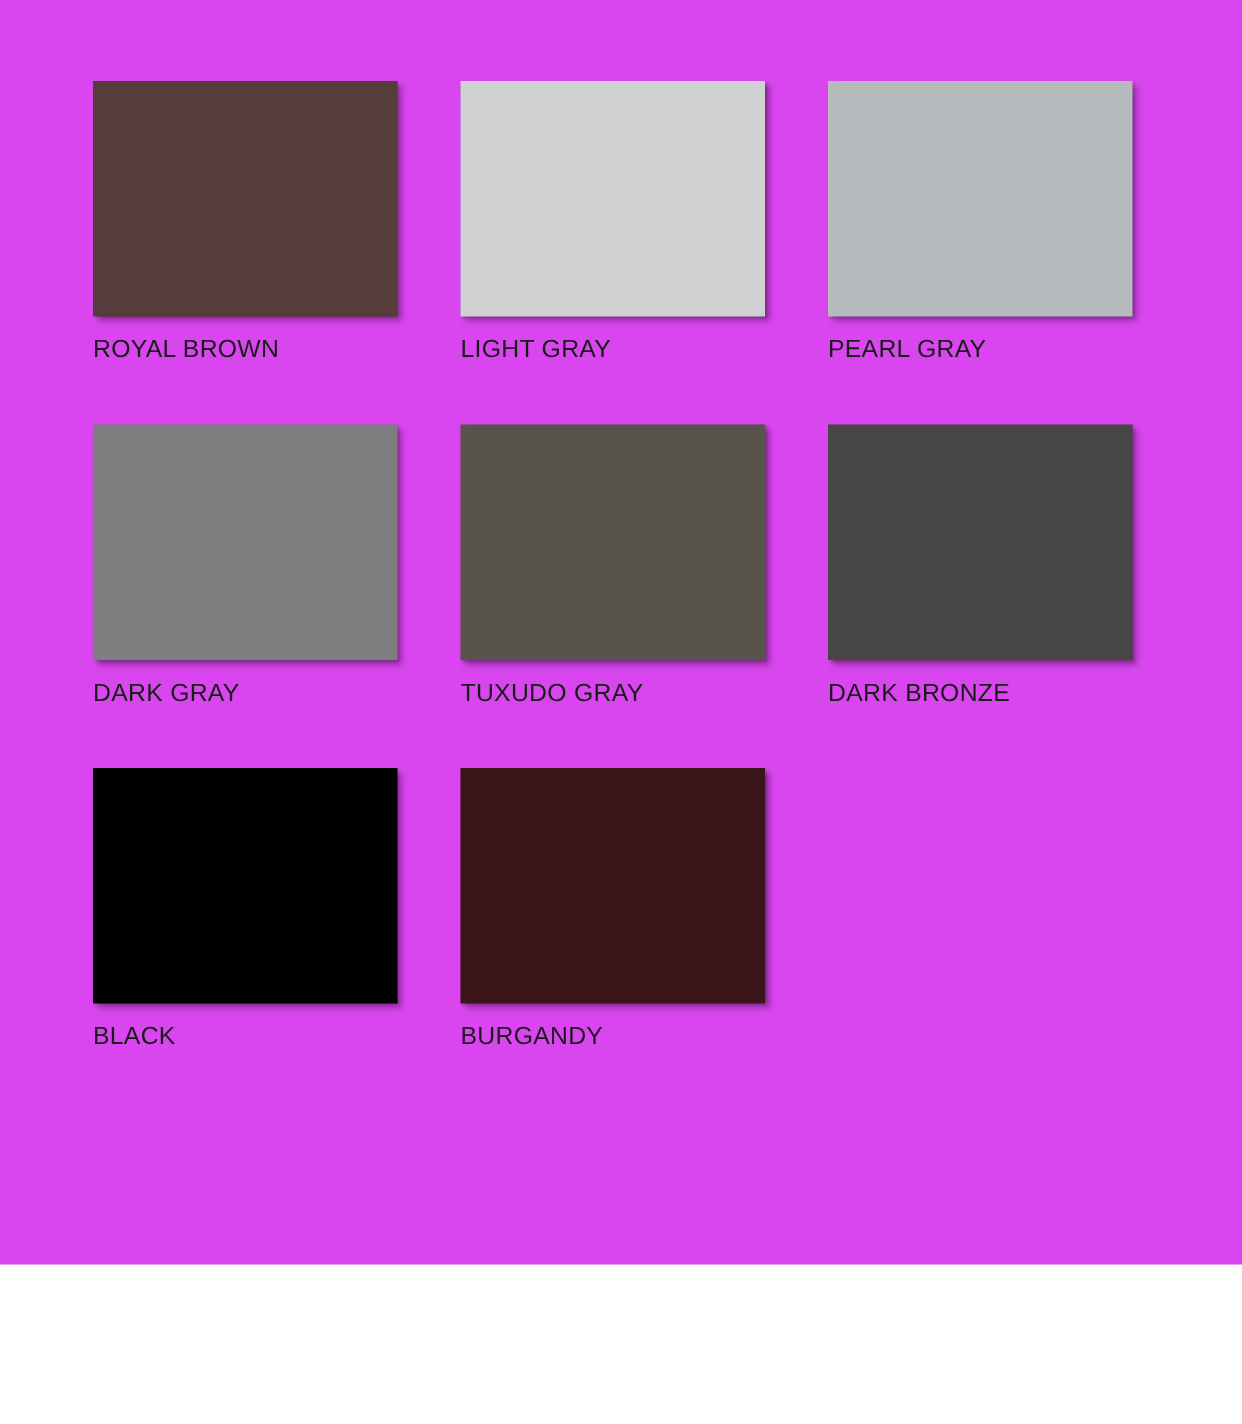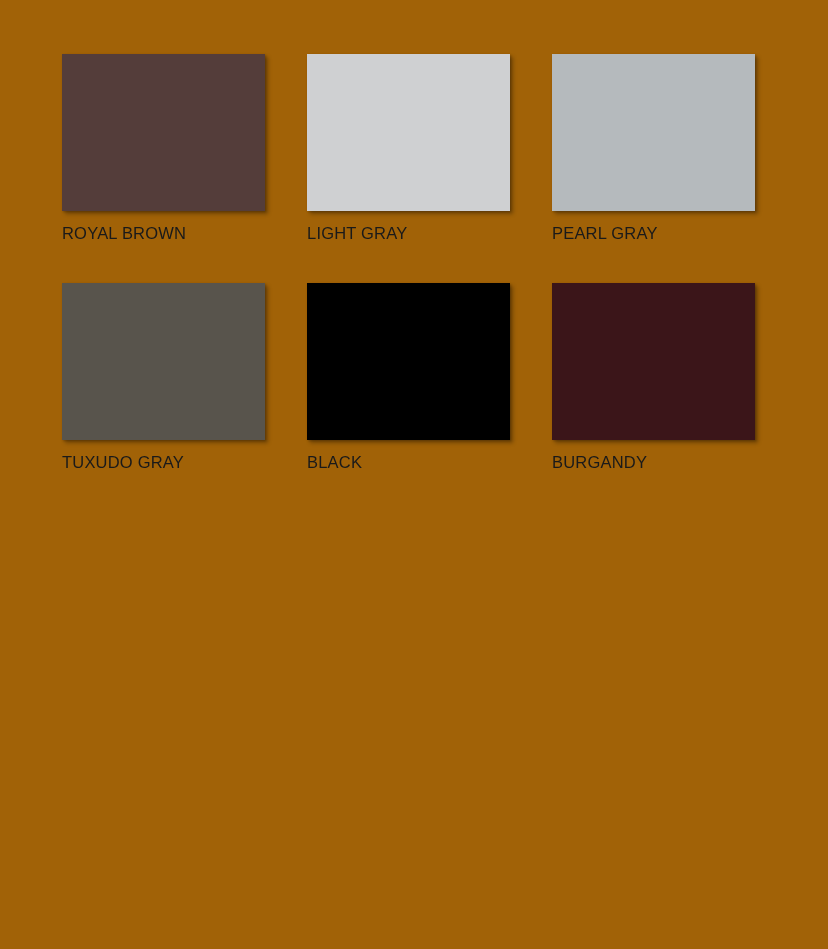--- a/index.html
+++ b/index.html
@@ -12,22 +12,22 @@
     width: 828px;
     height: 949px;
     font-family: "Liberation Sans", sans-serif;
     -webkit-font-smoothing: antialiased;
     overflow: hidden;
   }
 
   #swatch-chart {
     position: relative;
     width: 828px;
-    height: 949px;
-    background: #a16207;
+    height: 843px;
+    background: #d946ef;
     box-sizing: border-box;
     text-decoration: underline;
   }
 
   .swatch-grid {
     position: absolute;
     left: 62px;
     top: 54px;
     width: 700px;
     display: grid;
@@ -78,22 +78,30 @@
       </div>
       <div class="swatch-cell">
         <div class="swatch-chip" style="background-color: rgb(207, 208, 210);"></div>
         <div class="swatch-label">LIGHT GRAY</div>
       </div>
       <div class="swatch-cell">
         <div class="swatch-chip" style="background-color: rgb(181, 186, 189);"></div>
         <div class="swatch-label">PEARL GRAY</div>
       </div>
       <div class="swatch-cell">
+        <div class="swatch-chip" style="background-color: rgb(124, 126, 128);"></div>
+        <div class="swatch-label">DARK GRAY</div>
+      </div>
+      <div class="swatch-cell">
         <div class="swatch-chip" style="background-color: rgb(88, 84, 76);"></div>
         <div class="swatch-label">TUXUDO GRAY</div>
+      </div>
+      <div class="swatch-cell">
+        <div class="swatch-chip" style="background-color: rgb(71, 70, 68);"></div>
+        <div class="swatch-label">DARK BRONZE</div>
       </div>
       <div class="swatch-cell">
         <div class="swatch-chip" style="background-color: rgb(0, 0, 0);"></div>
         <div class="swatch-label">BLACK</div>
       </div>
       <div class="swatch-cell">
         <div class="swatch-chip" style="background-color: rgb(59, 21, 25);"></div>
         <div class="swatch-label">BURGANDY</div>
       </div>
       <div class="swatch-cell is-empty">

